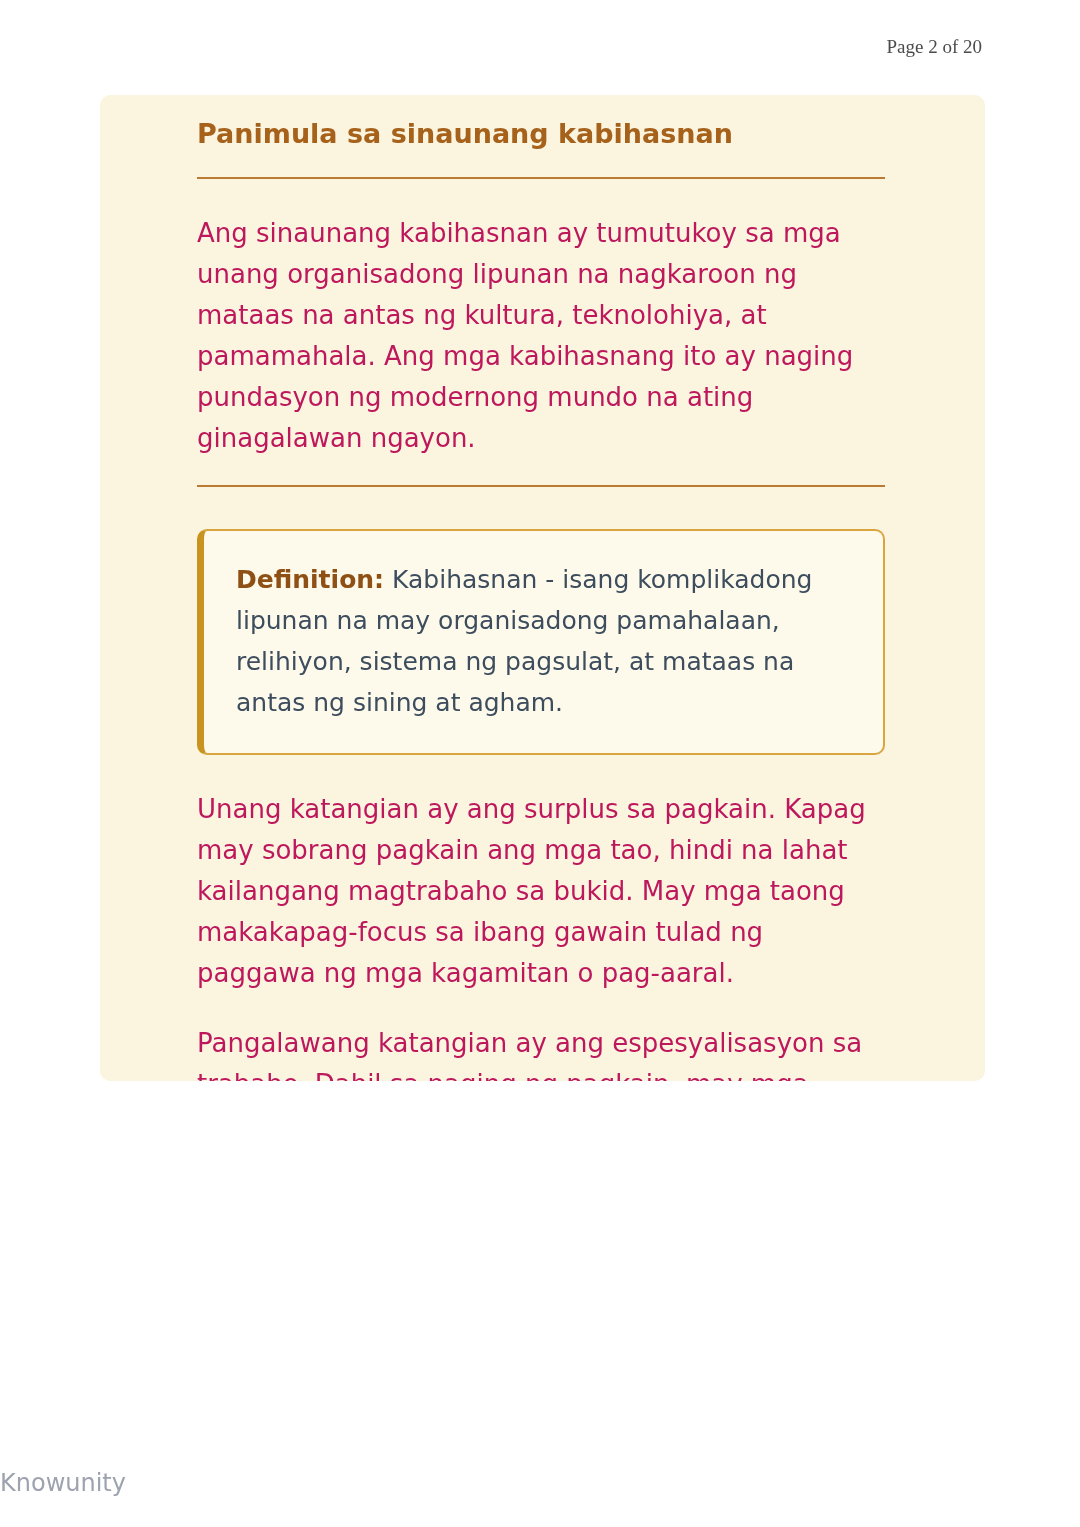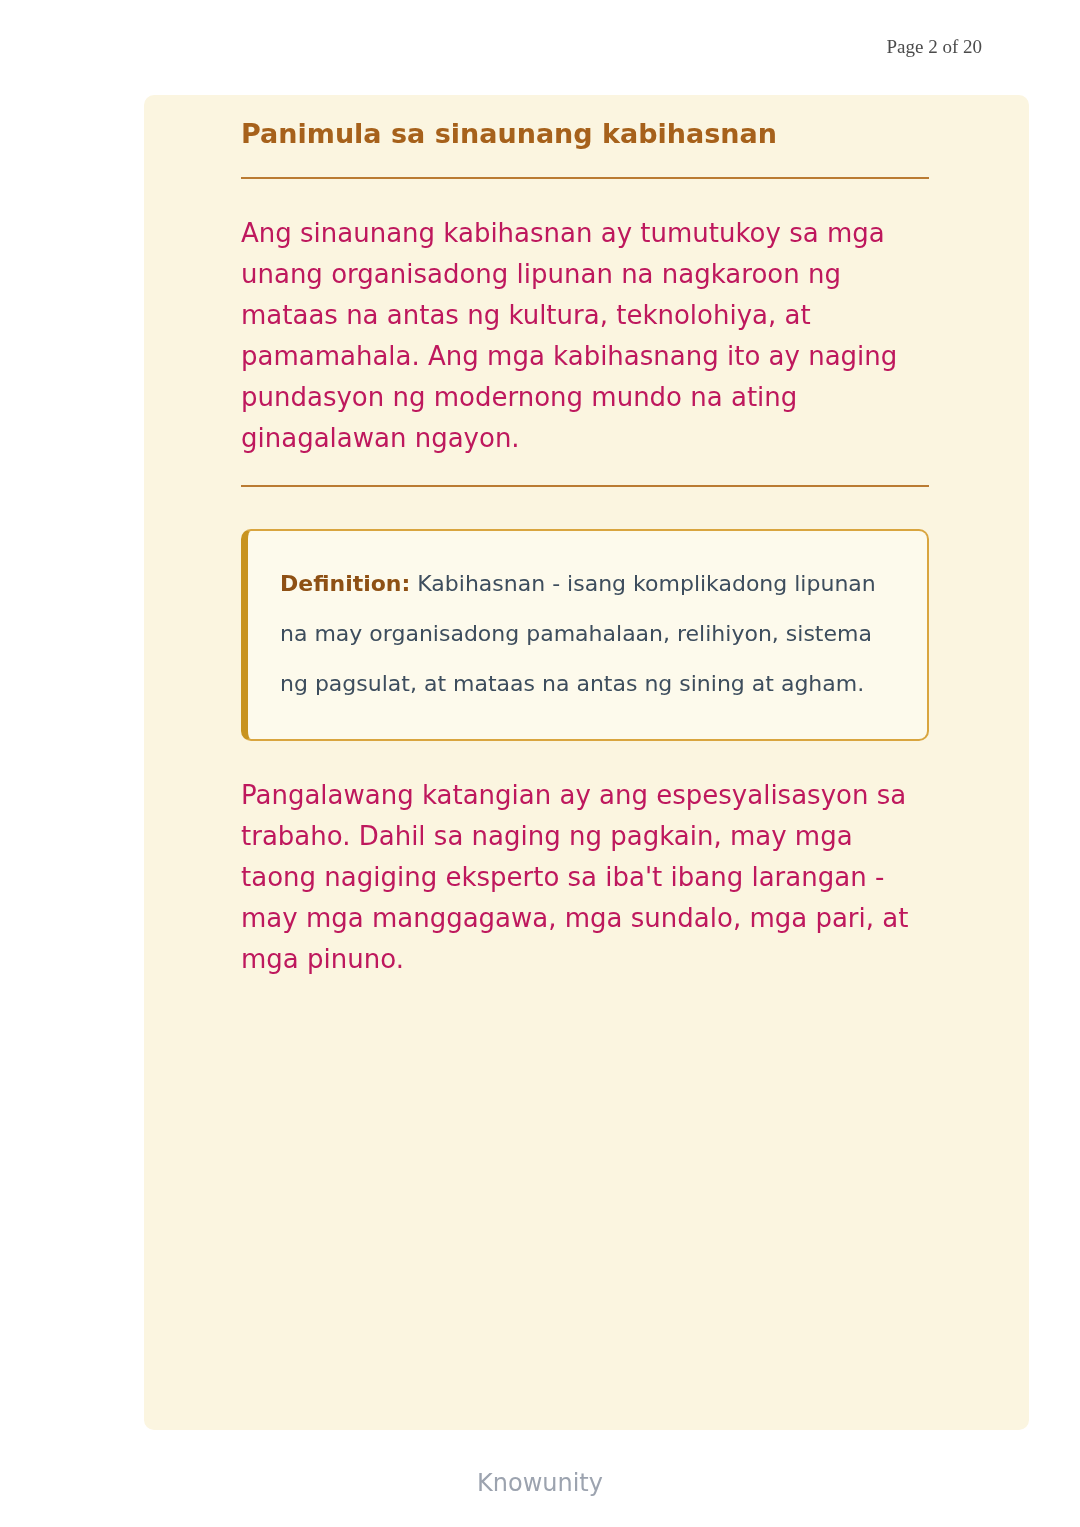--- a/index.html
+++ b/index.html
@@ -17,26 +17,25 @@
     font-family: "Liberation Serif", serif;
     font-size: 19px;
     color: #4b4b4b;
     text-align: center;
   }
   .card {
     position: absolute;
     top: 95px;
     left: 100px;
     width: 885px;
-    height: 1335px;
+    height: 986px;
     background: #FBF5E0;
     border-radius: 10px;
     padding: 22px 100px 0 97px;
     overflow: hidden;
-    margin-left: 44px;
   }
   .section-heading {
     font-size: 27px;
     font-weight: 700;
     color: #A6611B;
     line-height: 1.25;
   }
   .section-heading.second { margin-top: 58px; }
   .heading-rule {
     border: none;
@@ -53,35 +52,34 @@
   .body-para + .body-para { margin-top: 29px; }
   .callout {
     margin-top: 42px;
     background: #FDFAEC;
     border: 2px solid #D9A53F;
     border-left: 7px solid #C8931F;
     border-radius: 10px;
     padding: 28px 36px 30px 32px;
   }
   .callout-text {
-    font-size: 22px;
-    line-height: 50px;
+    font-size: 25px;
+    line-height: 41px;
     color: #3D4D5D;
   }
   .callout-label {
     font-weight: 700;
     color: #8E5014;
   }
   .para-after-callout { margin-top: 42px; }
   .footer-brand {
     position: absolute;
     left: 0;
     bottom: 30px;
     width: 100%;
-    text-align: center;
     font-size: 24px;
     color: #9CA3AF;
   }
 </style>
 </head>
 <body>
 
 <div class="page-indicator">Page 2 of 20</div>
 
 <div class="card">
@@ -91,18 +89,19 @@
 
   <p class="body-para">Ang sinaunang kabihasnan ay tumutukoy sa mga unang organisadong lipunan na nagkaroon ng mataas na antas ng kultura, teknolohiya, at pamamahala. Ang mga kabihasnang ito ay naging pundasyon ng modernong mundo na ating ginagalawan ngayon.</p>
 
   <hr class="heading-rule">
 
   <div class="callout">
     <p class="callout-text"><strong class="callout-label">Definition:</strong> <span>Kabihasnan - isang komplikadong lipunan na may organisadong pamahalaan, relihiyon, sistema ng pagsulat, at mataas na antas ng sining at agham.</span></p>
   </div>
 
 
+  <p class="body-para">Unang katangian ay ang surplus sa pagkain. Kapag may sobrang pagkain ang mga tao, hindi na lahat kailangang magtrabaho sa bukid. May mga taong makakapag-focus sa ibang gawain tulad ng paggawa ng mga kagamitan o pag-aaral.</p>
 
   <p class="body-para">Pangalawang katangian ay ang espesyalisasyon sa trabaho. Dahil sa naging ng pagkain, may mga taong nagiging eksperto sa iba't ibang larangan - may mga manggagawa, mga sundalo, mga pari, at mga pinuno.</p>
 
 </div>
 
 <div class="footer-brand">Knowunity</div>
 
 </body></html>

